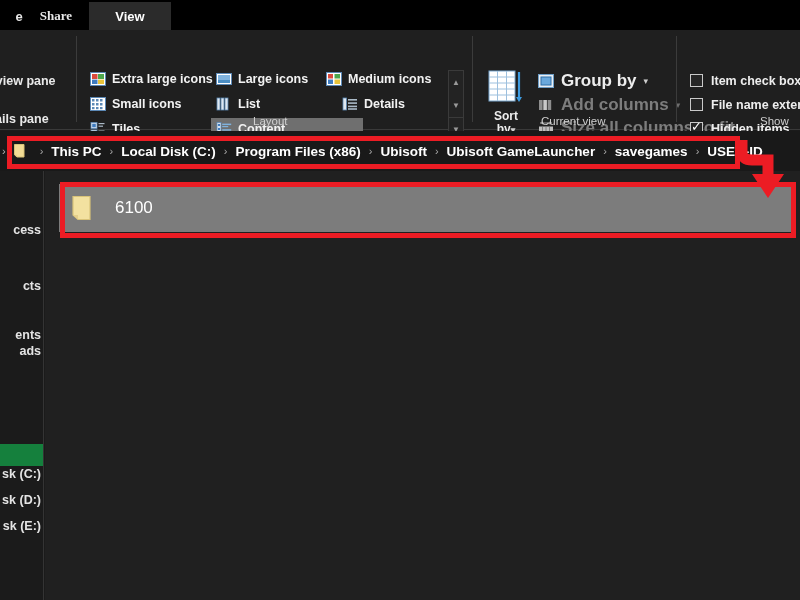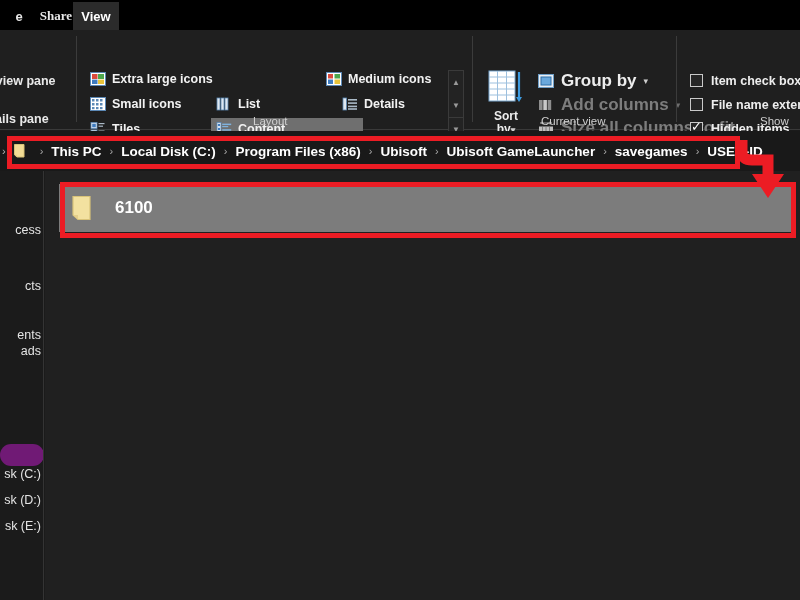--- a/index.html
+++ b/index.html
@@ -130,35 +130,35 @@
     position:absolute; left:0; top:171px; width:44px; height:429px;
     background:#1b1b1b;
     border-right:1px solid #343434;
     overflow:hidden;
   }
   .nav-item {
     position:absolute; left:0; width:44px; height:22px;
     display:flex; align-items:center; justify-content:flex-end;
     padding-right:3px;
   }
-  .nav-item.sel { background:#701a75;border-radius:11px; }
+  .nav-item.sel { background:#15803d; }
   .nav-item .lbl {
-    color:#e4e4e4; font-size:12.5px; font-weight:normal; white-space:nowrap;margin-top:37px;
+    color:#e4e4e4; font-size:12.5px; font-weight:bold; white-space:nowrap;margin-top:37px;
   }
   .nav-item.accent .lbl { color:#d6a243; }
 
   
   .content {
     position:absolute; left:45px; top:171px; width:755px; height:429px;
     background:#202020;
   }
   .file-row {
     position:absolute; left:14px; top:13px; width:735px; height:48px;
     background:#7c7c7c;
-    display:flex; align-items:center; gap:14px; padding-left:12px;font-weight:bold;
+    display:flex; align-items:center; gap:14px; padding-left:12px;
   }
   .folder-ico-lg { width:30px; height:26px; display:block; }
   .file-name { color:#ffffff; font-size:17px; }
 
   
   .anno { position:absolute; pointer-events:none; }
   .anno-box {
     border:5px solid #ec1c24; background:transparent;
   }
   .anno-arrow { left:0; top:0; width:800px; height:600px; }
@@ -168,21 +168,21 @@
 
 <div id="root">
 
   <div class="tabstrip">
     <div class="tab" style="left:0px;width:38px;">
       <span>e</span>
     </div>
     <div class="tab" style="left:25px;width:62px;font-family:Liberation Serif, serif;">
       <span>Share</span>
     </div>
-    <div class="tab active" style="left:73px;width:46px;">
+    <div class="tab active" style="left:89px;width:82px;">
       <span>View</span>
     </div>
   </div>
 
   <div class="ribbon">
     <div class="ribbon-inner">
 
       <div class="pane-item" style="left:-16px; top:44px;">
         <span>review pane</span>
       </div>
@@ -198,20 +198,28 @@
           <svg class="gal-ico" viewBox="0 0 16 16">
             <rect x="0.5" y="1.5" width="15" height="13" fill="#ffffff" stroke="#5b88b5"></rect>
             <rect x="2" y="3" width="5.5" height="5" fill="#d94a3d"></rect>
             <rect x="8" y="3" width="6" height="5" fill="#4ca64c"></rect>
             <rect x="2" y="8.6" width="5.5" height="4.4" fill="#3e7bbf"></rect>
             <rect x="8" y="8.6" width="6" height="4.4" fill="#e8c33a"></rect>
           </svg>
           <span class="lbl">Extra large icons</span>
         </div>
 
+        <div class="gal-item" style="left:126px; top:0px; width:100px;">
+          <svg class="gal-ico" viewBox="0 0 16 16">
+            <rect x="0.5" y="2.5" width="15" height="11" fill="#ffffff" stroke="#5b88b5"></rect>
+            <rect x="2" y="4" width="12" height="8" fill="#7fb2dd"></rect>
+            <rect x="2" y="9" width="12" height="3" fill="#4b8ec4"></rect>
+          </svg>
+          <span class="lbl">Large icons</span>
+        </div>
 
         <div class="gal-item" style="left:236px; top:0px; width:118px;">
           <svg class="gal-ico" viewBox="0 0 16 16">
             <rect x="0.5" y="1.5" width="15" height="13" fill="#ffffff" stroke="#5b88b5"></rect>
             <rect x="2" y="3" width="5" height="4.5" fill="#d94a3d"></rect>
             <rect x="8.5" y="3" width="5.5" height="4.5" fill="#4ca64c"></rect>
             <rect x="2" y="8.5" width="5" height="4.5" fill="#3e7bbf"></rect>
             <rect x="8.5" y="8.5" width="5.5" height="4.5" fill="#e8c33a"></rect>
           </svg>
           <span class="lbl">Medium icons</span>

